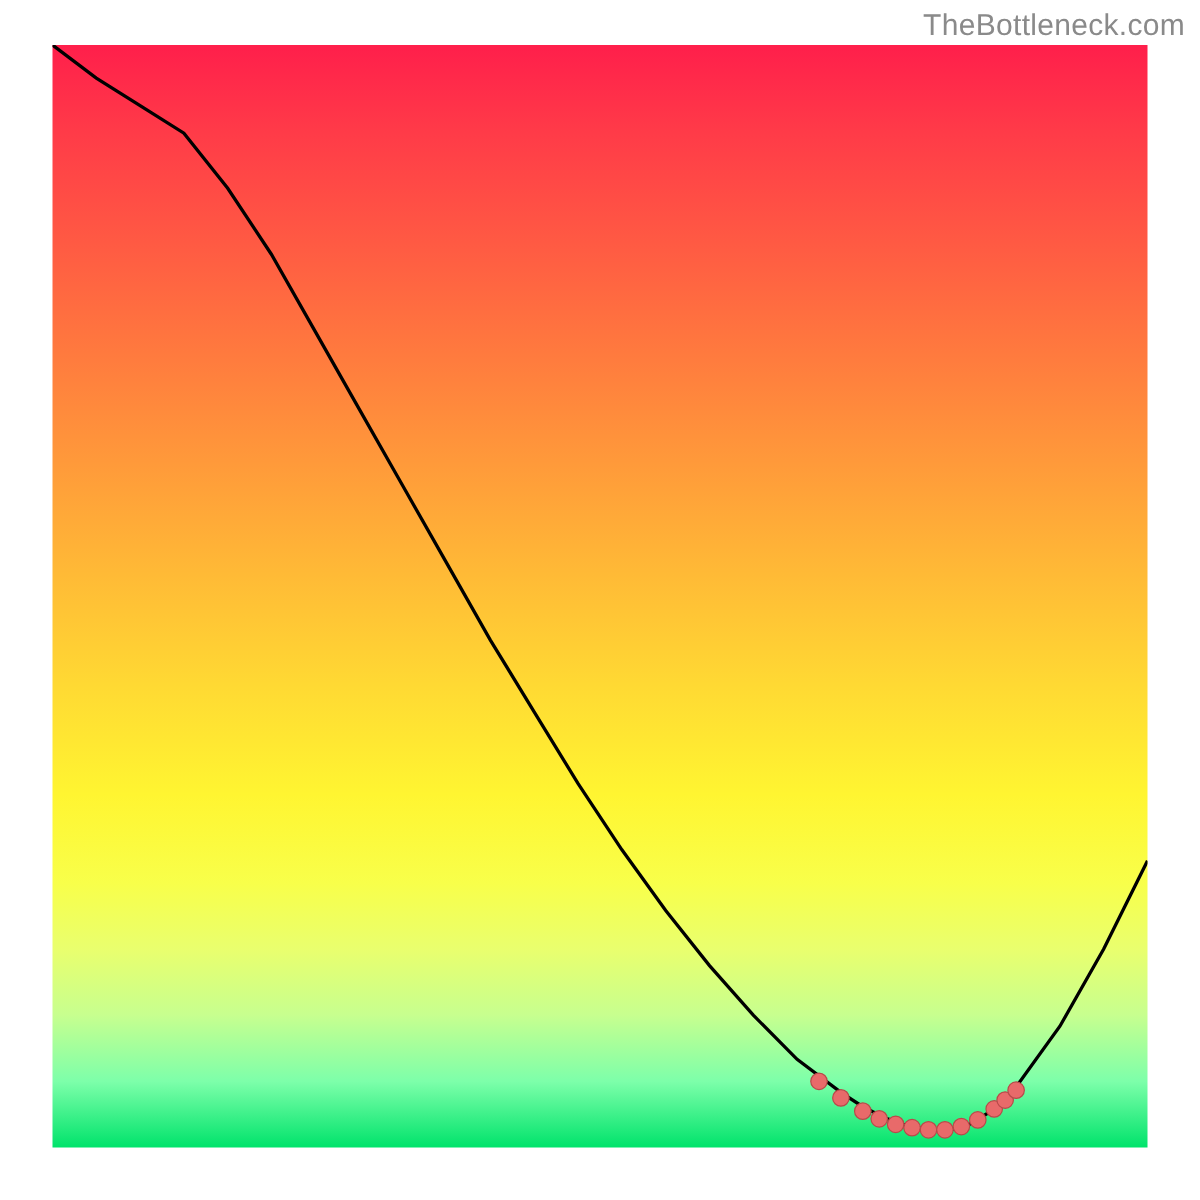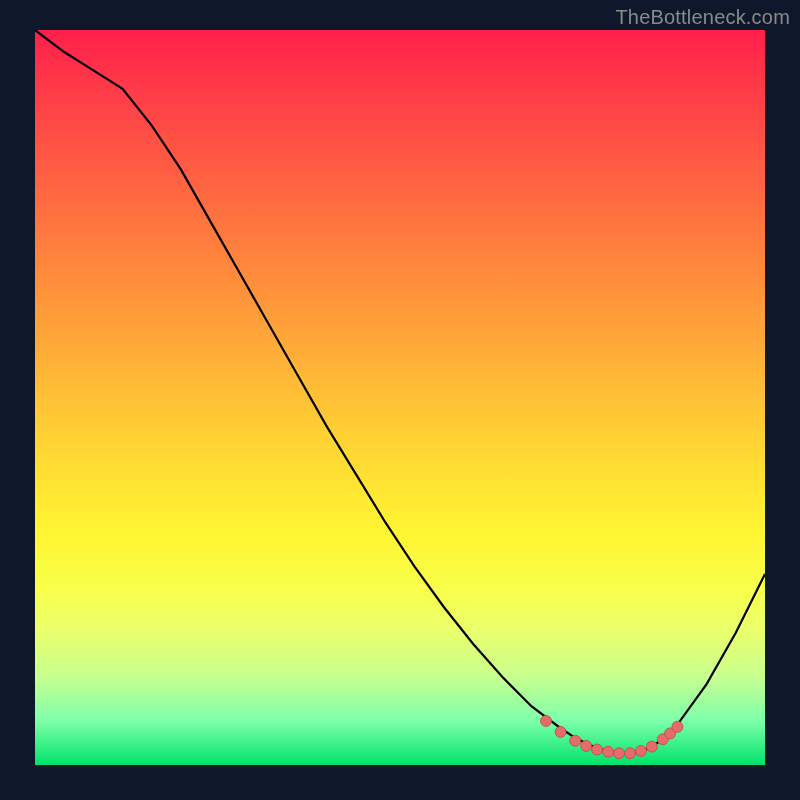--- a/index.html
+++ b/index.html
@@ -1,17 +1,17 @@
 <!DOCTYPE html>
 <html><head>
 <meta charset="utf-8">
 <style>
   * { margin: 0; padding: 0; box-sizing: border-box; }
   html, body { width: 800px; height: 800px; overflow: hidden; background: #000; }
-  .stage { position: relative; width: 800px; height: 800px; background: #0f172a; }
+  .stage { position: relative; width: 800px; height: 800px; background: #ffffff; }
   .watermark {
     position: absolute;
     top: 6px; right: 10px;
     font-family: Arial, Helvetica, sans-serif;
     font-size: 20px;
     color: #8a8a8a;
     letter-spacing: 0.2px;
     font-weight: 500;
   }
   .plot-frame {

